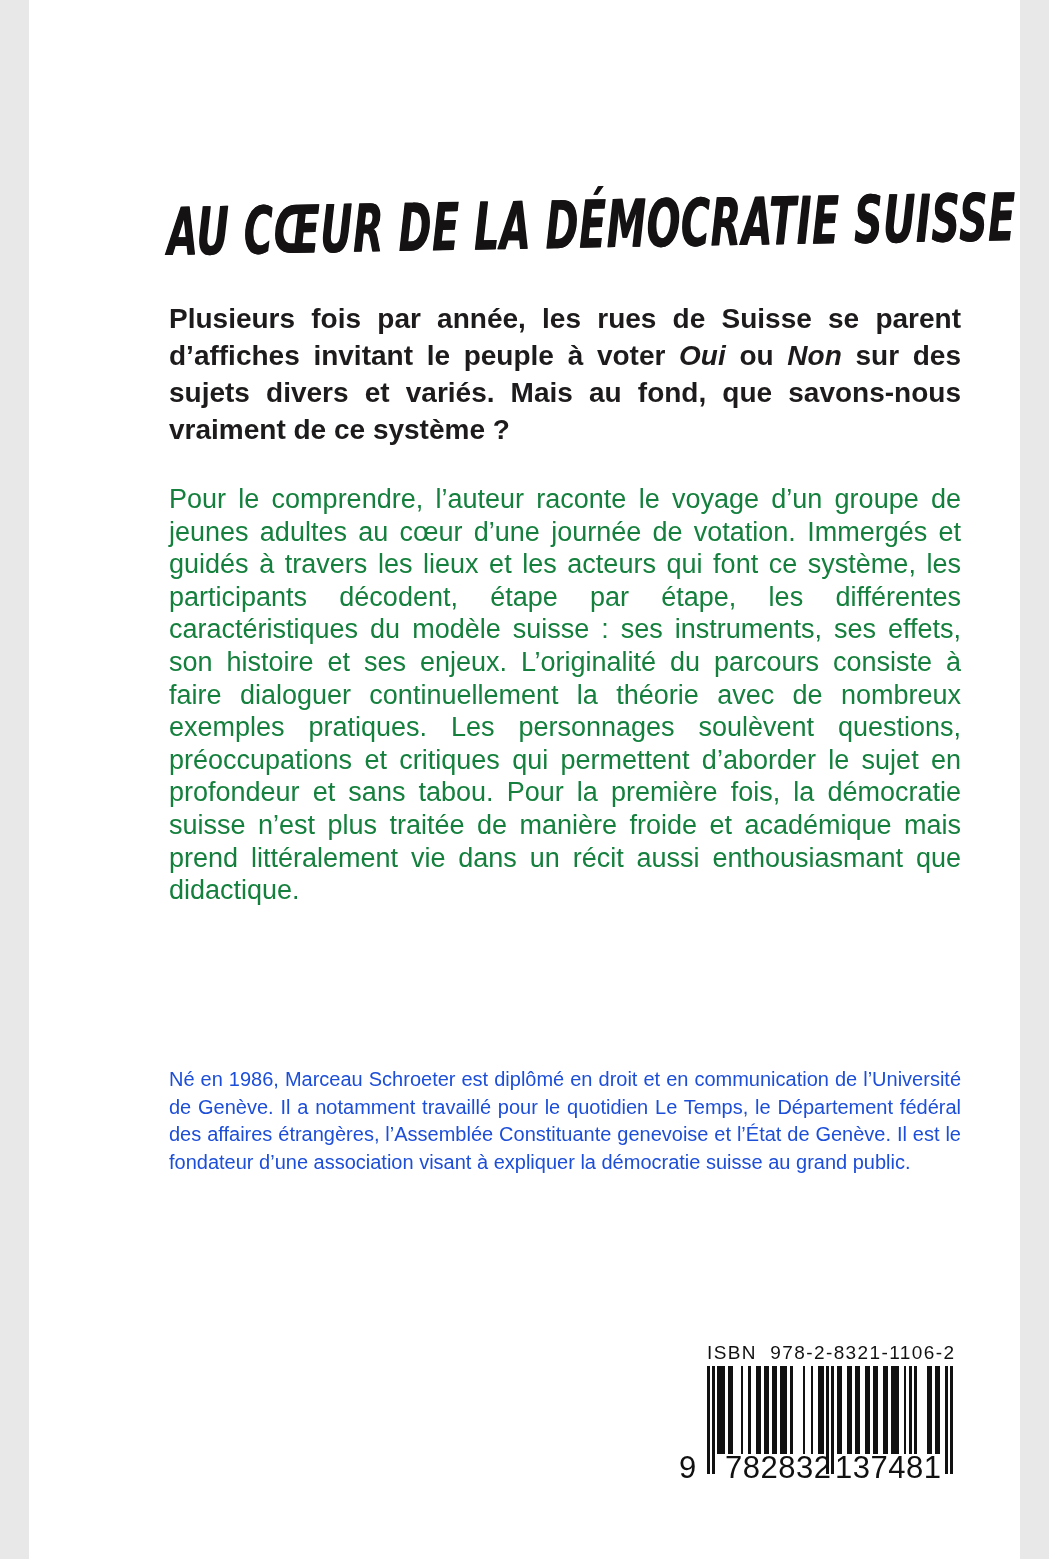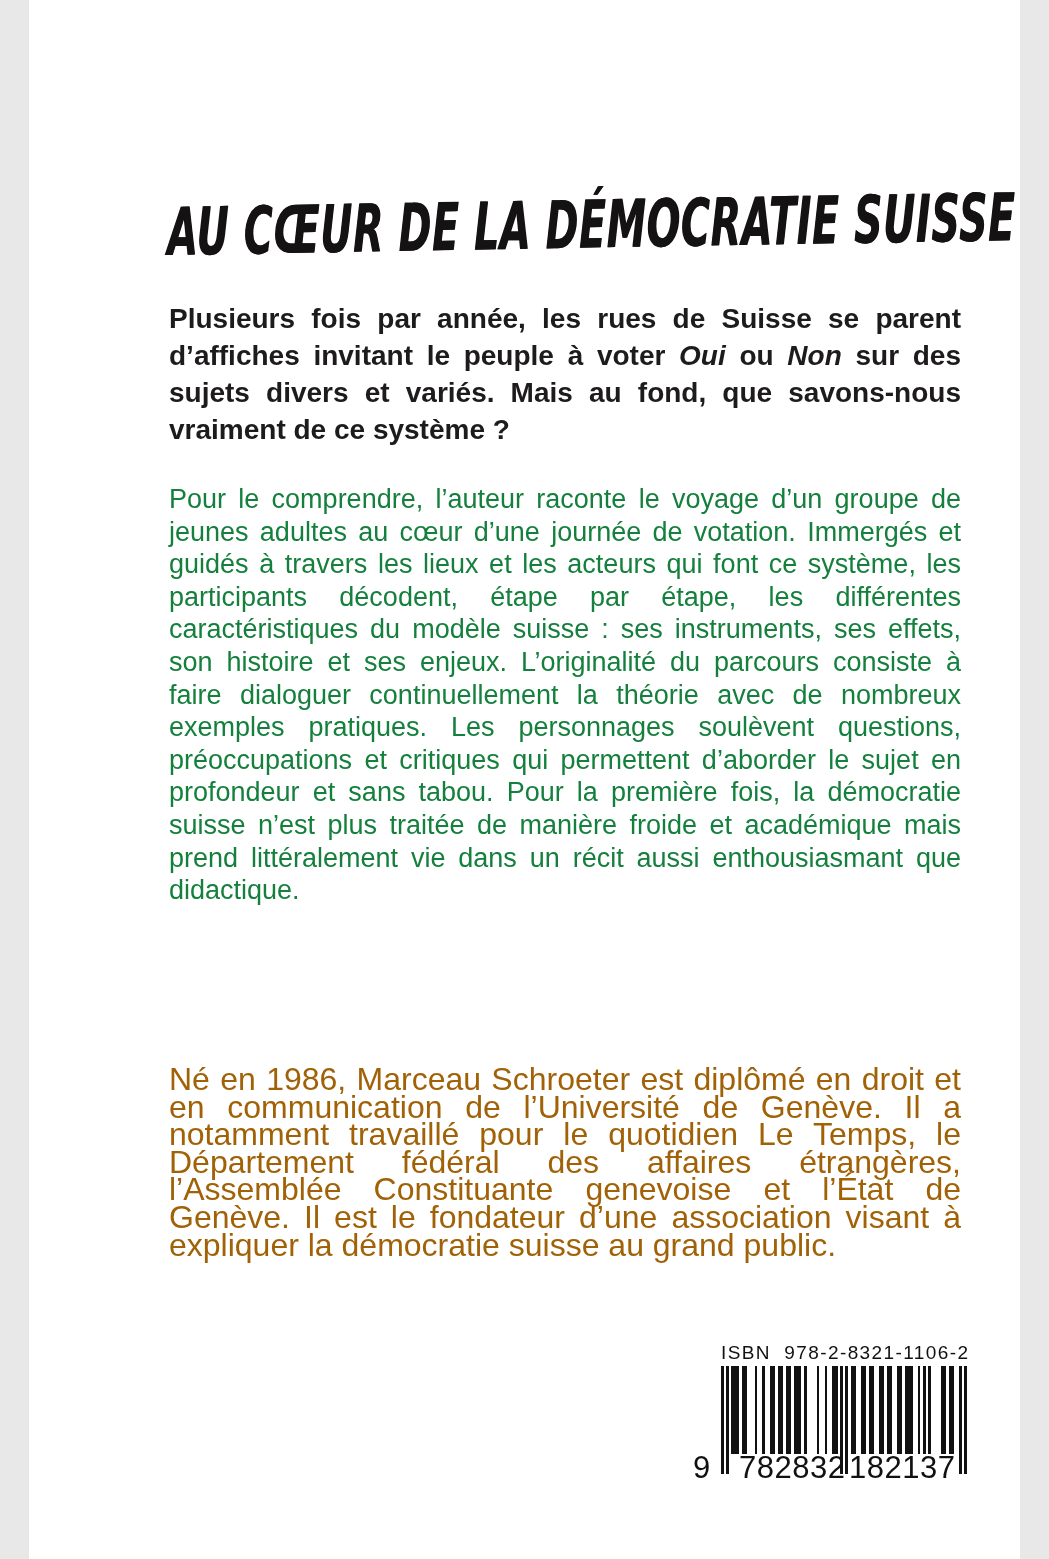--- a/index.html
+++ b/index.html
@@ -55,32 +55,31 @@
     color: #15803d;
   }
   .closing {
     top: 940px;
     font-size: 27px;
     line-height: 32.6px;
     color: #2a2828;
   }
   .bio {
     top: 1066px;
-    font-size: 32px;
+    font-size: 20px;
     line-height: 27.6px;
-    color: #a16207;
+    color: #1d4ed8;
   }
 
   
   .barcode-block {
     position: absolute;
     left: 650px;
     top: 1341px;
     width: 274px;
-    margin-left: 14px;
   }
   .isbn-line {
     margin-left: 28px;
     width: 246px;
     height: 25px;
     font-size: 19px;
     line-height: 24px;
     letter-spacing: 1.4px;
     text-align: center;
     white-space: pre;
@@ -169,17 +168,17 @@
           <rect x="207.20" y="0" width="2.64" height="88" fill="#111111"></rect>
           <rect x="220.15" y="0" width="2.64" height="88" fill="#111111"></rect>
           <rect x="222.74" y="0" width="2.64" height="88" fill="#111111"></rect>
           <rect x="227.92" y="0" width="2.64" height="88" fill="#111111"></rect>
           <rect x="230.51" y="0" width="2.64" height="88" fill="#111111"></rect>
           <rect x="238.28" y="0" width="2.64" height="108" fill="#111111"></rect>
           <rect x="243.46" y="0" width="2.64" height="108" fill="#111111"></rect>
         </svg>
       <span class="bc-digit bc-first">9</span>
       <span class="bc-digit bc-g1">782832</span>
-      <span class="bc-digit bc-g2">182137</span>
+      <span class="bc-digit bc-g2">137481</span>
     </div>
   </div>
 
 </div>
 
 </body></html>

